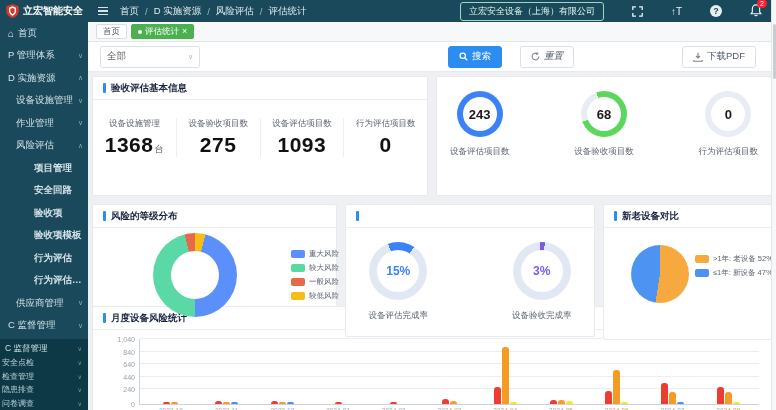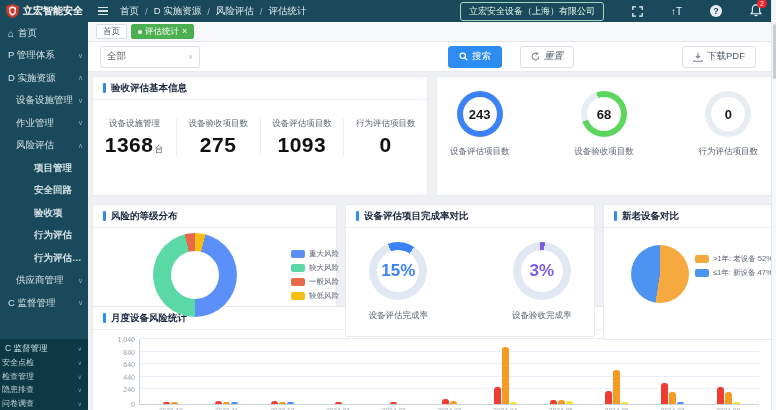--- a/index.html
+++ b/index.html
@@ -83,21 +83,21 @@
   .stat-unit { font-size:9px; font-weight:normal; color:#555; margin-left:1px; }
 
   
   .rings-row { display:flex; justify-content:space-around; padding-top:14px;gap:39px; }
   .ring-unit { display:flex; flex-direction:column; align-items:center; }
   .ring { position:relative; border-radius:50%; }
   .ring-hole { position:absolute; background:#fff; border-radius:50%; inset:6px; }
   .big .ring-hole { inset:8px; }
   .ring-num { position:absolute; inset:0; display:flex; align-items:center; justify-content:center;
     font-weight:bold; font-size:13px; color:#1a1a1a; }
-  .big .ring-num { font-size:17px; }
+  .big .ring-num { font-size:12px; }
   .ring-label { margin-top:9px; font-size:8.5px; color:#5c6470; }
   #completion-rings .ring-label { margin-top:10px; }
 
   
   #risk-donut { position:absolute; left:60px; top:28px; width:84px; height:84px; border-radius:50%; z-index:5; }
   #risk-donut::after { content:''; position:absolute; inset:18px; background:#fff; border-radius:50%; }
   #risk-legend { position:absolute; left:198px; top:44px; }
   .legend-row { display:flex; align-items:center; margin-bottom:4px; cursor:pointer; }
   .legend-swatch { width:14px; height:8px; border-radius:2px; margin-right:4px; flex:0 0 14px; }
   .legend-text { font-size:7.5px; color:#5c6470; white-space:nowrap; }
@@ -196,20 +196,23 @@
         <div class="menu-item depth2">
           <span class="mi-label">项目管理</span>
         </div>
         <div class="menu-item depth2">
           <span class="mi-label">安全回路</span>
         </div>
         <div class="menu-item depth2">
           <span class="mi-label">验收项</span>
         </div>
         <div class="menu-item depth2">
+          <span class="mi-label">验收项模板</span>
+        </div>
+        <div class="menu-item depth2">
           <span class="mi-label">行为评估</span>
         </div>
         <div class="menu-item depth2">
           <span class="mi-label">行为评估统...</span>
         </div>
         <div class="menu-item depth1">
           <span class="mi-label">供应商管理</span>
           <span class="arrow">∨</span>
         </div>
         <div class="menu-item depth0">
@@ -357,21 +360,20 @@
             <div class="legend-row">
               <span class="legend-swatch" style="background: rgb(246, 189, 22);"></span>
               <span class="legend-text">较低风险</span>
             </div>
           </div>
       </div>
 
       <div class="card" id="card-completion">
         <div class="card-title">
             <i class="accent"></i>
-            <span>设备评估项目完成率对比</span>
           </div>
         <div class="rings-row" id="completion-rings">
             <div class="ring-unit big">
               <div class="ring" style="height: 58px; width: 58px; background: conic-gradient(from -20deg, rgb(59, 130, 246) 0deg, rgb(59, 130, 246) 15%, rgb(226, 232, 243) 15%, rgb(226, 232, 243) 100%);">
                 <div class="ring-hole"></div>
                 <div class="ring-num" style="color: rgb(59, 130, 246);">15%</div>
               </div>
               <div class="ring-label">设备评估完成率</div>
             </div>
             <div class="ring-unit big">

